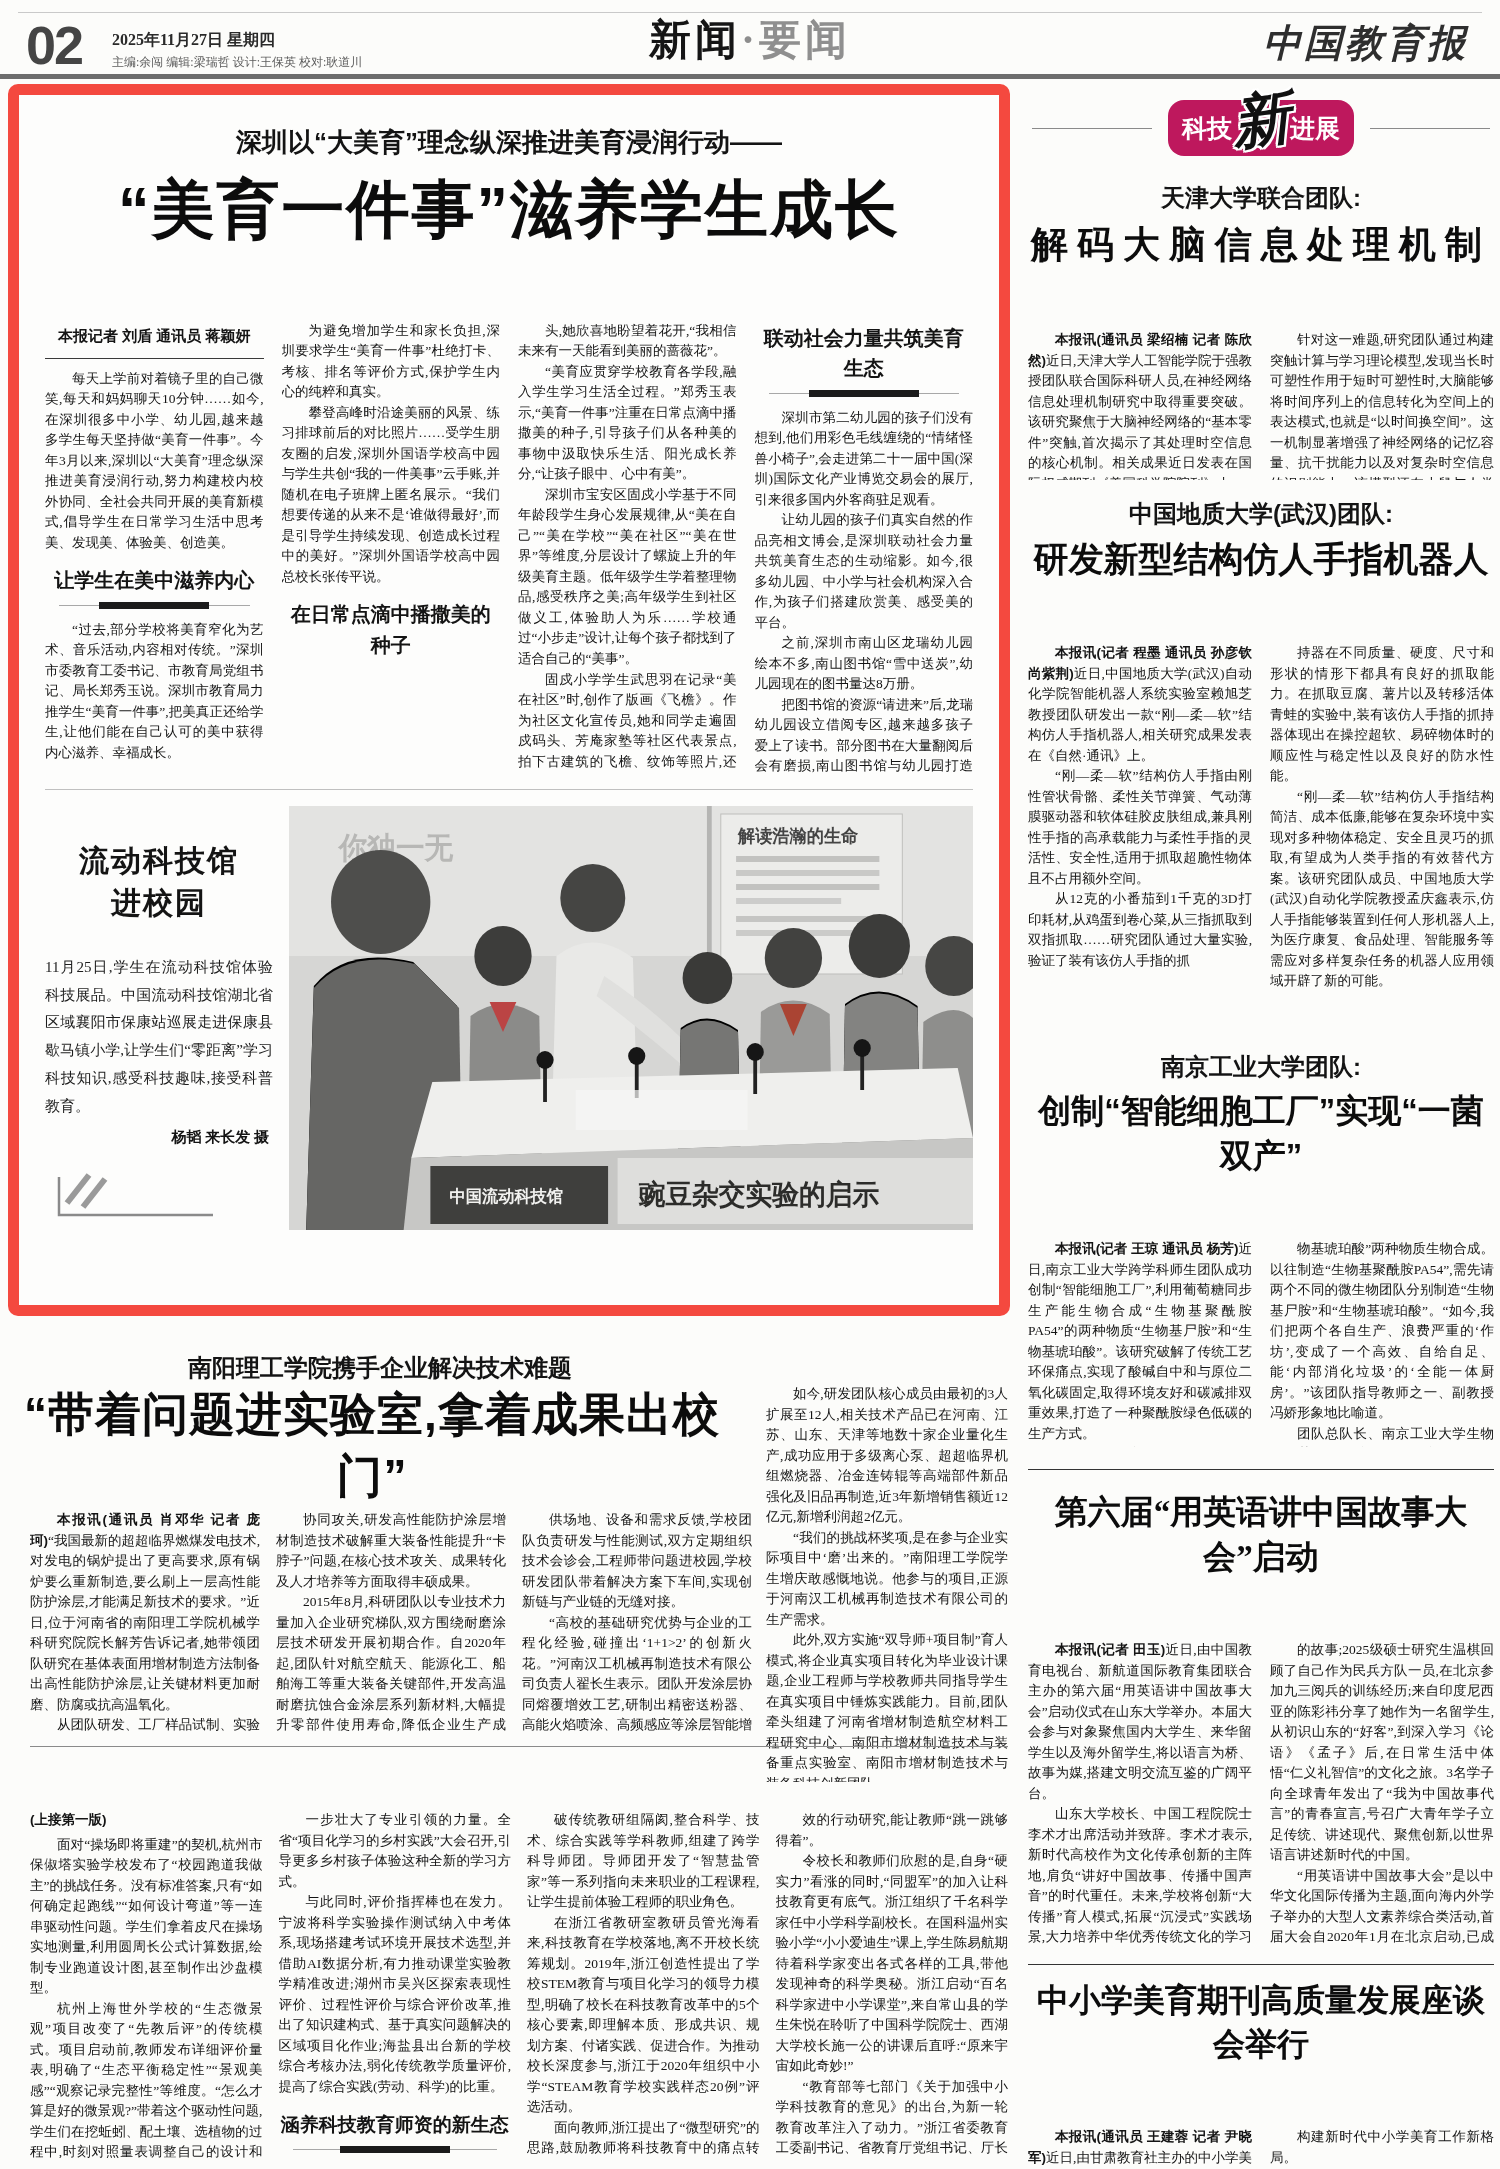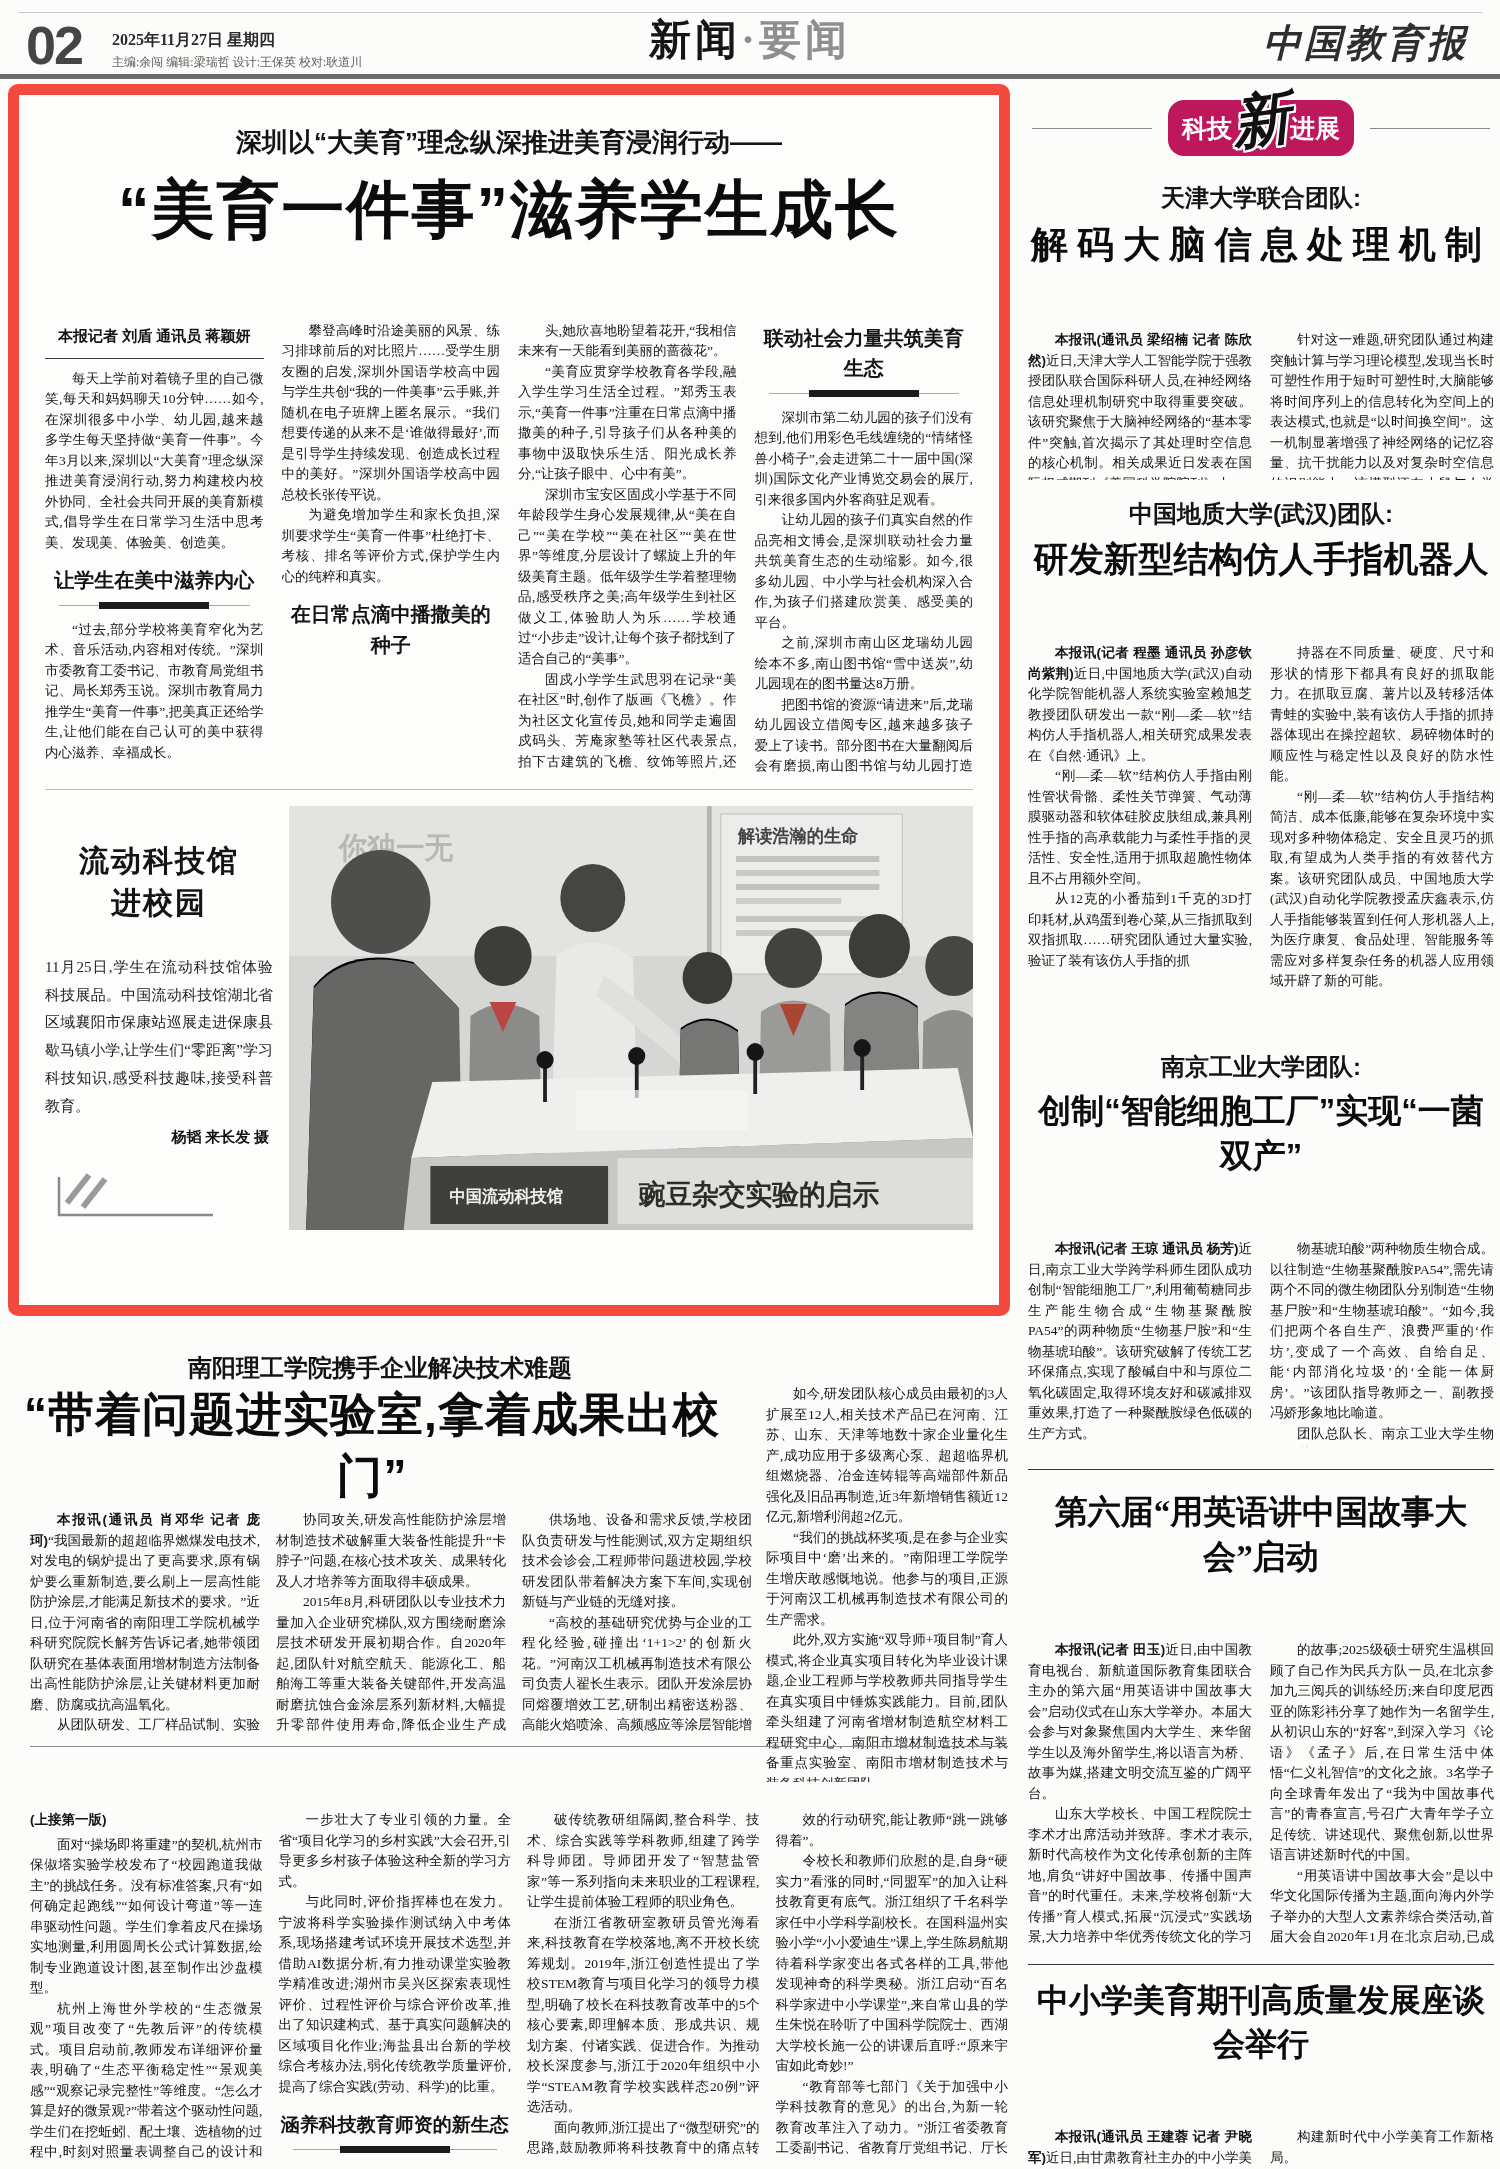--- a/index.html
+++ b/index.html
@@ -103,22 +103,22 @@
             <p class="para">每天上学前对着镜子里的自己微笑,每天和妈妈聊天10分钟……如今,在深圳很多中小学、幼儿园,越来越多学生每天坚持做“美育一件事”。今年3月以来,深圳以“大美育”理念纵深推进美育浸润行动,努力构建校内校外协同、全社会共同开展的美育新模式,倡导学生在日常学习生活中思考美、发现美、体验美、创造美。</p>
           </div>
         <div class="subhead">让学生在美中滋养内心</div>
         <div class="shrule"></div>
         <div>
             <p class="para">“过去,部分学校将美育窄化为艺术、音乐活动,内容相对传统。”深圳市委教育工委书记、市教育局党组书记、局长郑秀玉说。深圳市教育局力推学生“美育一件事”,把美真正还给学生,让他们能在自己认可的美中获得内心滋养、幸福成长。</p>
           </div>
       </div>
       <div class="col">
         <div>
+            <p class="para">为避免增加学生和家长负担,深圳要求学生“美育一件事”杜绝打卡、考核、排名等评价方式,保护学生内心的纯粹和真实。</p>
             <p class="para">攀登高峰时沿途美丽的风景、练习排球前后的对比照片……受学生朋友圈的启发,深圳外国语学校高中园与学生共创“我的一件美事”云手账,并随机在电子班牌上匿名展示。“我们想要传递的从来不是‘谁做得最好’,而是引导学生持续发现、创造成长过程中的美好。”深圳外国语学校高中园总校长张传平说。</p>
-            <p class="para">为避免增加学生和家长负担,深圳要求学生“美育一件事”杜绝打卡、考核、排名等评价方式,保护学生内心的纯粹和真实。</p>
           </div>
         <div class="subhead">在日常点滴中播撒美的种子</div>
 
       </div>
       <div class="col">
         <div>
             <p class="para">头,她欣喜地盼望着花开,“我相信未来有一天能看到美丽的蔷薇花”。</p>
             <p class="para">“美育应贯穿学校教育各学段,融入学生学习生活全过程。”郑秀玉表示,“美育一件事”注重在日常点滴中播撒美的种子,引导孩子们从各种美的事物中汲取快乐生活、阳光成长养分,“让孩子眼中、心中有美”。</p>
             <p class="para">深圳市宝安区固戍小学基于不同年龄段学生身心发展规律,从“美在自己”“美在学校”“美在社区”“美在世界”等维度,分层设计了螺旋上升的年级美育主题。低年级学生学着整理物品,感受秩序之美;高年级学生到社区做义工,体验助人为乐……学校通过“小步走”设计,让每个孩子都找到了适合自己的“美事”。</p>
             <p class="para">固戍小学学生武思羽在记录“美在社区”时,创作了版画《飞檐》。作为社区文化宣传员,她和同学走遍固戍码头、芳庵家塾等社区代表景点,拍下古建筑的飞檐、纹饰等照片,还向老街坊打听古建筑的故事。</p>

